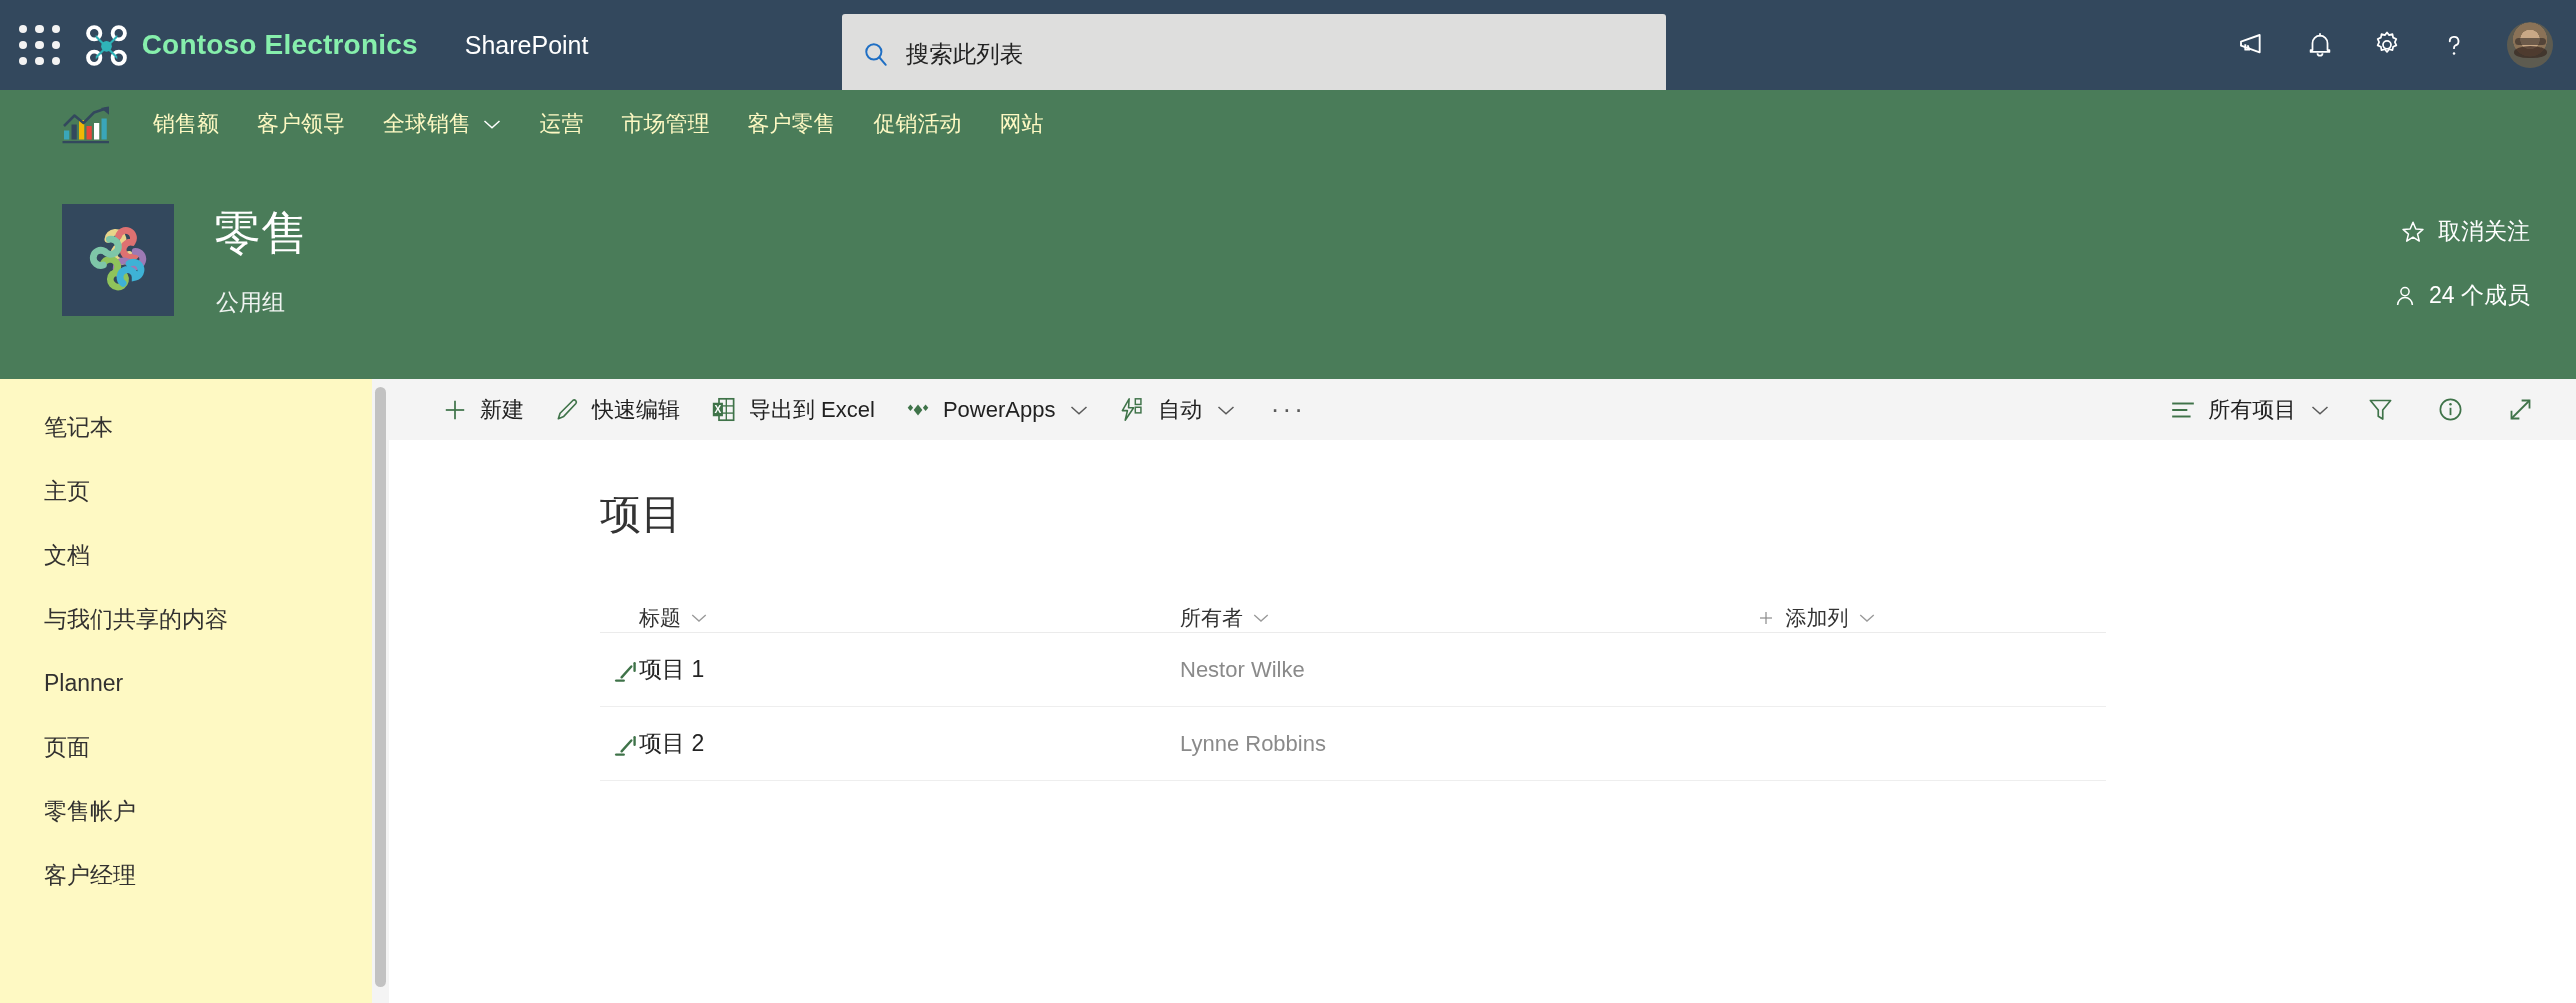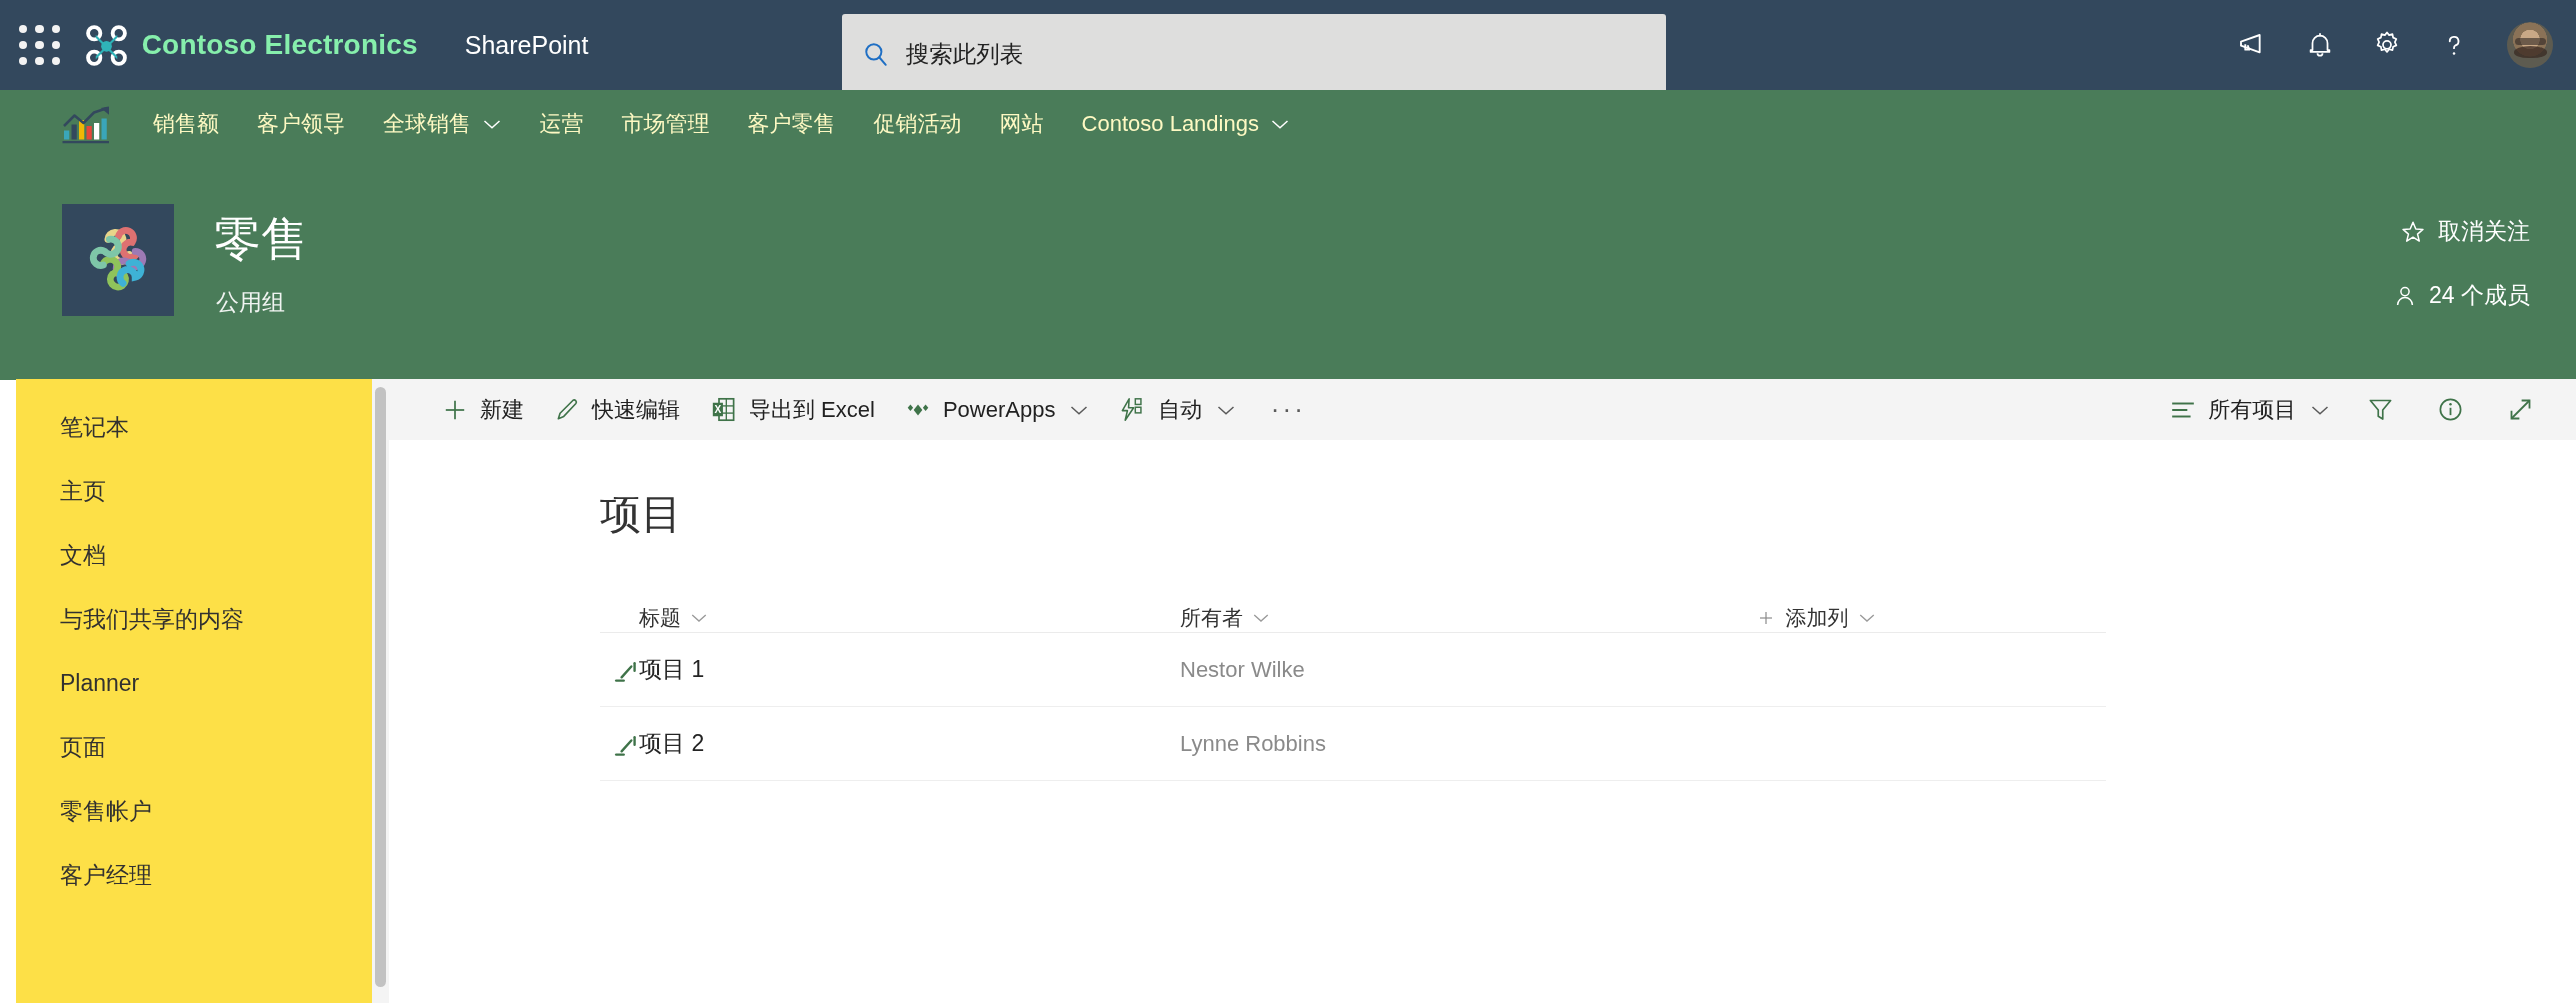--- a/index.html
+++ b/index.html
@@ -64,34 +64,34 @@
 
   
   .sitehdr {
     position: absolute; top: 158px; left: 0; width: 2576px; height: 222px;
     background: #4a7c59;
   }
   .site-logo {
     position: absolute; left: 62px; top: 46px; width: 112px; height: 112px;
     background: #33485d; display: flex; align-items: center; justify-content: center;
   }
-  .site-title { position: absolute; left: 214px; top: 55px; color: #ffffff; font-size: 47px; line-height: 1.1; }
+  .site-title { position: absolute; left: 214px; top: 49px; color: #ffffff; font-size: 47px; line-height: 1.1; }
   .site-sub  { position: absolute; left: 216px; top: 129px; color: #f0f4f1; font-size: 23px; }
   .site-right { position: absolute; right: 46px; top: 58px; text-align: right; }
   .follow, .members {
     display: flex; align-items: center; justify-content: flex-end; color: #ffffff;
     font-size: 23px; cursor: pointer; white-space: nowrap;
   }
   .members { margin-top: 33px; }
   .follow svg, .members svg { margin-right: 12px; }
 
   
   .leftnav {
     position: absolute; left: 0; top: 379px; width: 372px; height: 624px;
-    background: #fde047; padding-top: 16.7px; margin-left: 16px;
+    background: #fef9c3; padding-top: 16.7px;
   }
   .leftnav-item {
     height: 64px; display: flex; align-items: center; padding-left: 44px;
     font-size: 23px; color: #323130; cursor: pointer;
   }
   .nav-scroll { position: absolute; left: 372px; top: 379px; width: 16.7px; height: 624px; background: #f4f4f4; cursor: pointer; }
   .nav-scroll .thumb { position: absolute; left: 3px; top: 7.6px; width: 11.4px; height: 600px; background: #c2c2c2; border-radius: 6px; }
 
   .content { position: absolute; left: 389px; top: 379px; width: 2187px; height: 624px; background: #ffffff; }
 
@@ -236,28 +236,20 @@
         </div>
       <div class="nav-item">
           <span>客户零售</span>
         </div>
       <div class="nav-item">
           <span>促销活动</span>
         </div>
       <div class="nav-item">
           <span>网站</span>
         </div>
-      <div class="nav-item">
-          <span>Contoso Landings</span>
-        <span class="chev">
-            <svg width="20" height="12" viewBox="0 0 26 16">
-              <polyline points="3,4 13,13 23,4" fill="none" stroke="#ffffff" stroke-width="2"></polyline>
-            </svg>
-          </span>
-      </div>
     </div>
   </div>
 
   <div class="sitehdr">
     <div class="site-logo">
       <svg width="85" height="85" viewBox="0 0 112 112">
         <g fill="none" stroke-width="9" stroke-linecap="round">
           <path d="M42 28 a10 10 0 1 1 14 10 a10 10 0 1 0 14 10" stroke="#e8d48a"></path>
           <path d="M56 24 a10 10 0 1 1 18 8 a10 10 0 1 0 6 16" stroke="#de7171"></path>
           <path d="M78 44 a10 10 0 1 1 -6 18 a10 10 0 1 0 -12 14" stroke="#9d7ab5"></path>

